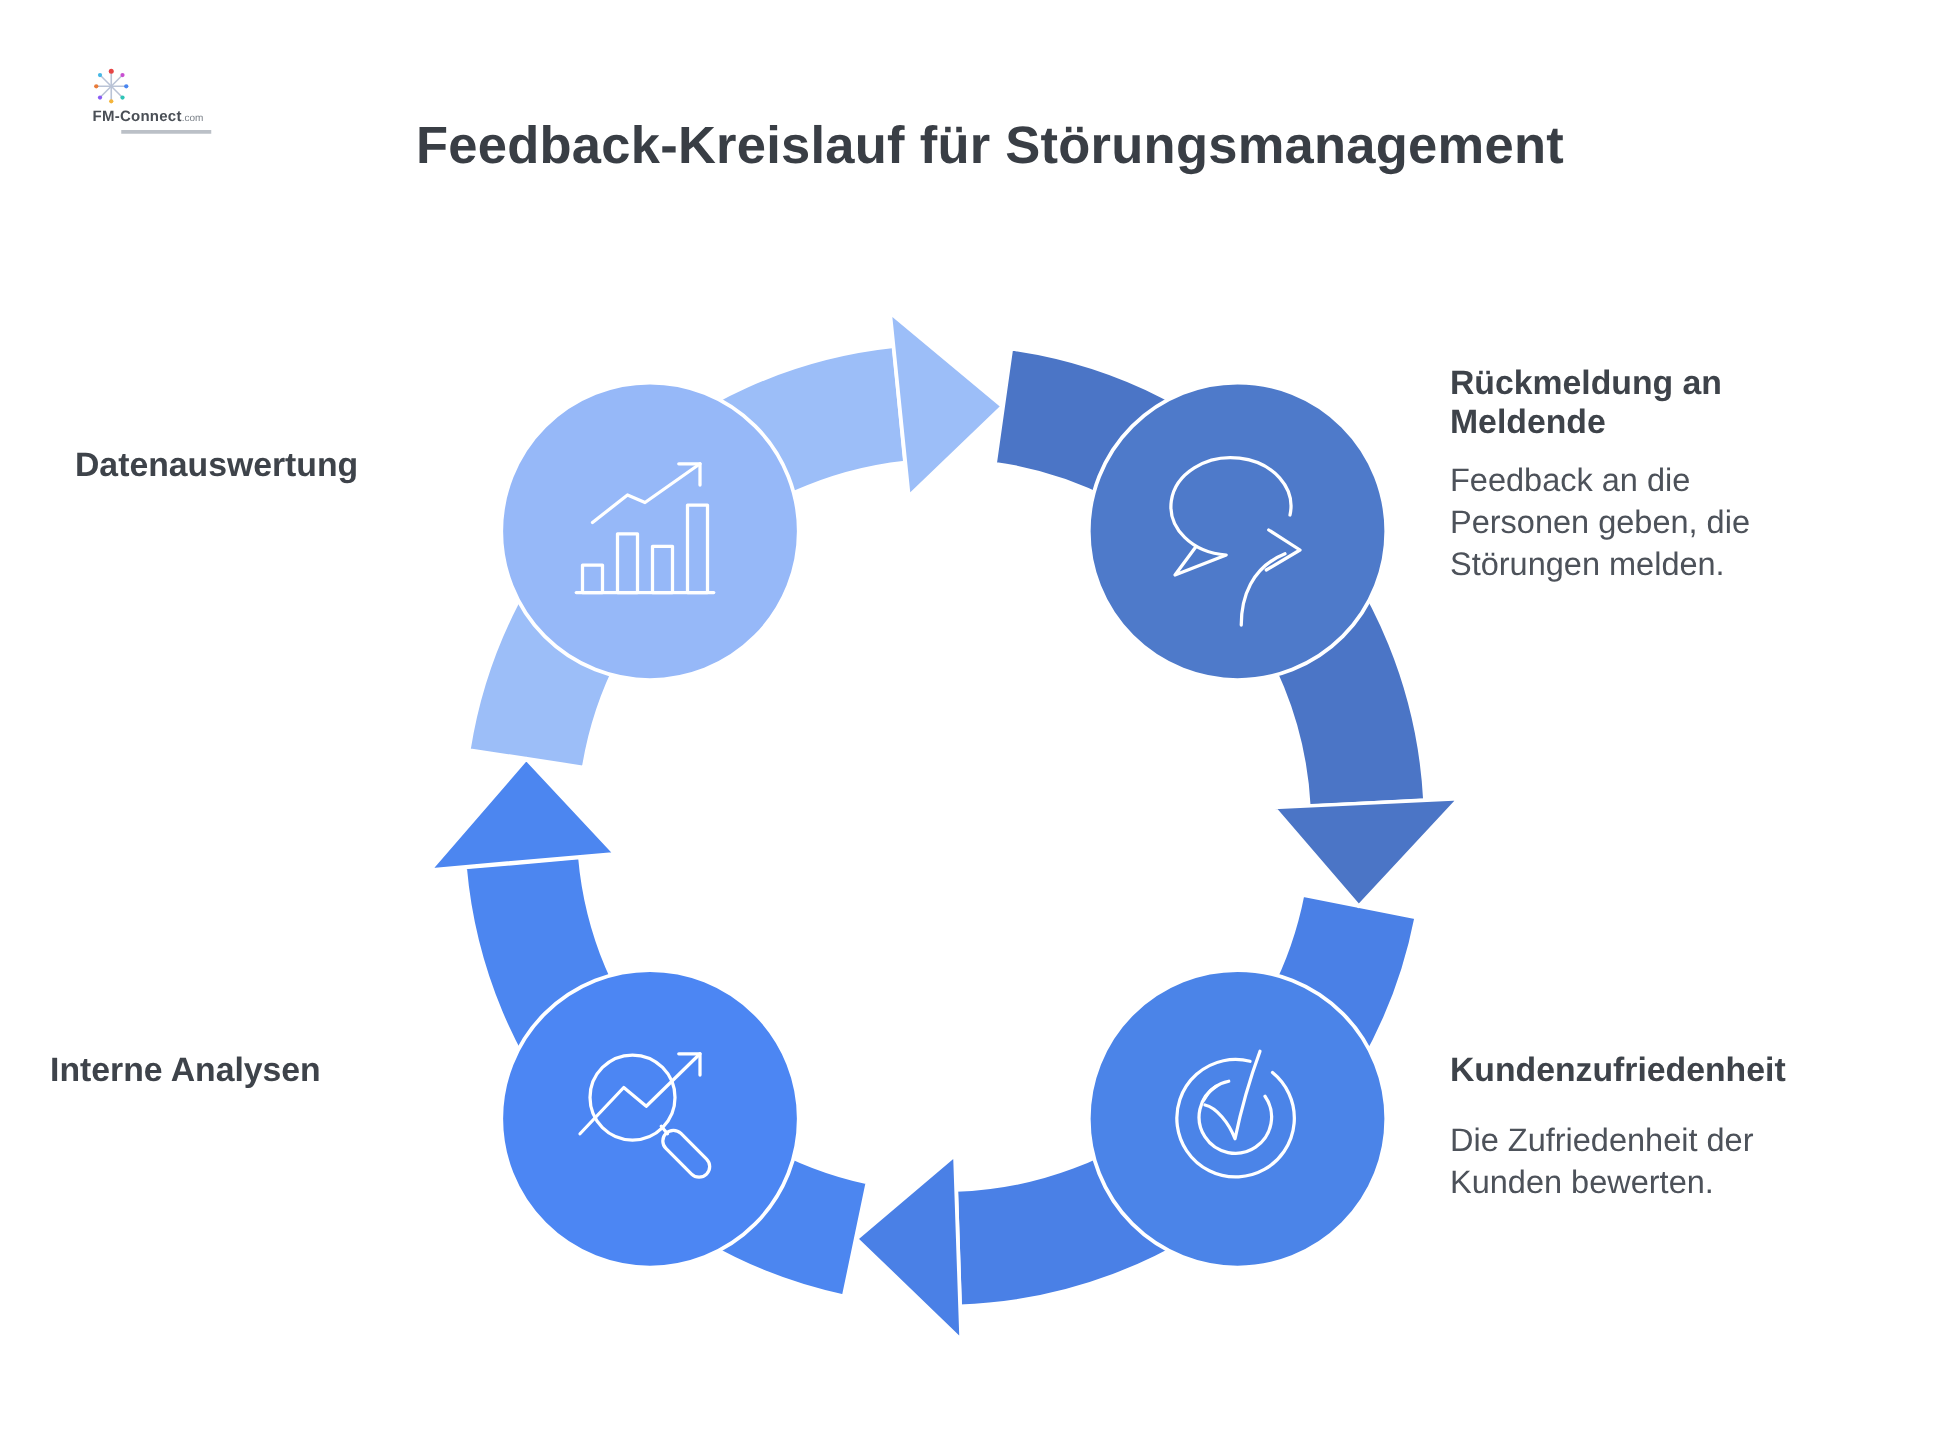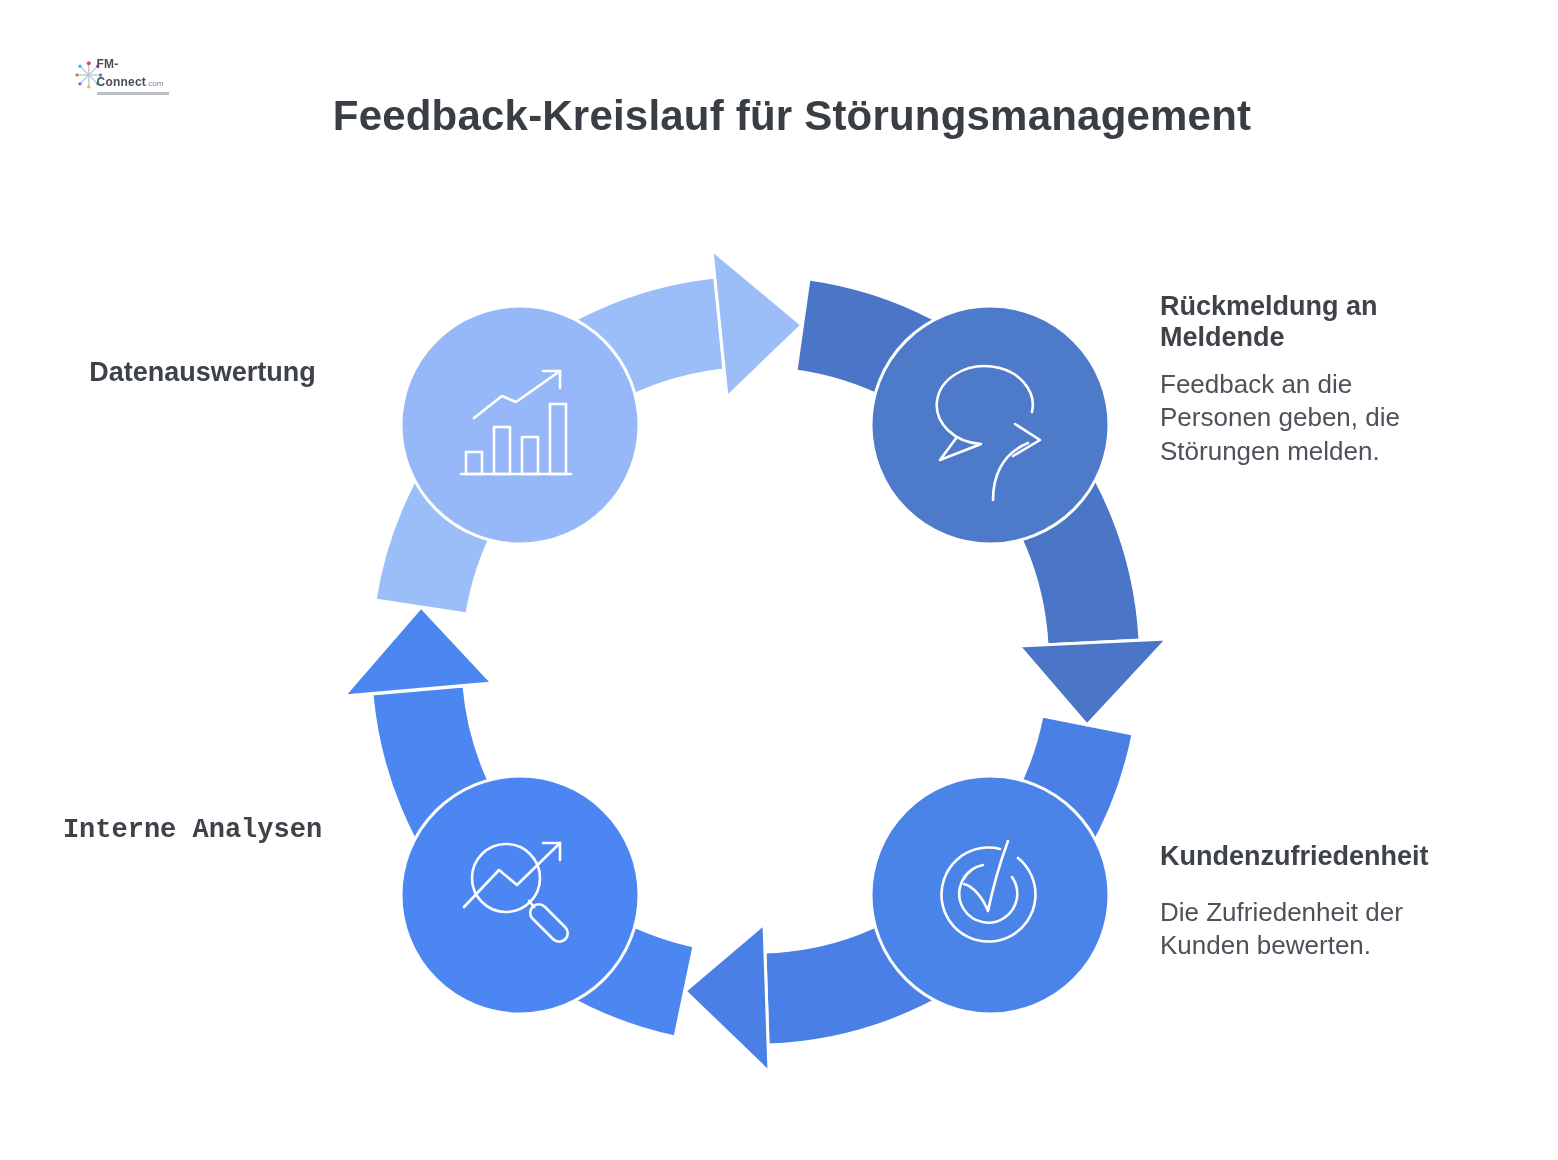--- a/index.html
+++ b/index.html
@@ -18,29 +18,29 @@
 
   .step-text { position:absolute; }
   .step-text h2 {
     font-size:27px; font-weight:700; color:#3e434a;
     margin:0 0 24px 0; line-height:1.13;
   }
   .step-text p {
     font-size:26px; font-weight:400; color:#4d525a;
     margin:0; line-height:1.28;
   }
-  .align-right { text-align:center; }
+  .align-right { text-align:left; }
   #step-text-1 { left:60px;  top:357px; width:285px; }
   #step-text-2 { left:1160px; top:291px; width:255px; }
   #step-text-2 h2 { margin-bottom:16px; }
   #step-text-3 { left:1160px; top:841px; width:290px; }
-  #step-text-4 { left:40px;  top:815px; width:305px;font-family:Liberation Mono, monospace; }
+  #step-text-4 { left:40px;  top:841px; width:305px; }
 
   .logo { position:absolute; left:74px; top:54px; width:110px; }
-  .logo-row { display:flex; align-items:flex-end; }
+  .logo-row { display:flex; align-items:flex-start;flex-direction:column; }
   .logo-star { margin-right:-7px; }
   .logo-text { position:relative; z-index:2; }
   .logo-brand { font-size:12px; font-weight:700; color:#4a4f56; letter-spacing:0.2px; }
   .logo-tld { font-size:8px; font-weight:400; color:#7a8088; }
   .logo-tagline-bar { width:72px; height:3px; background:#aab0b9; margin:2px 0 0 23px; opacity:0.8; }
 </style>
 </head>
 <body>
 
 <div class="canvas">

